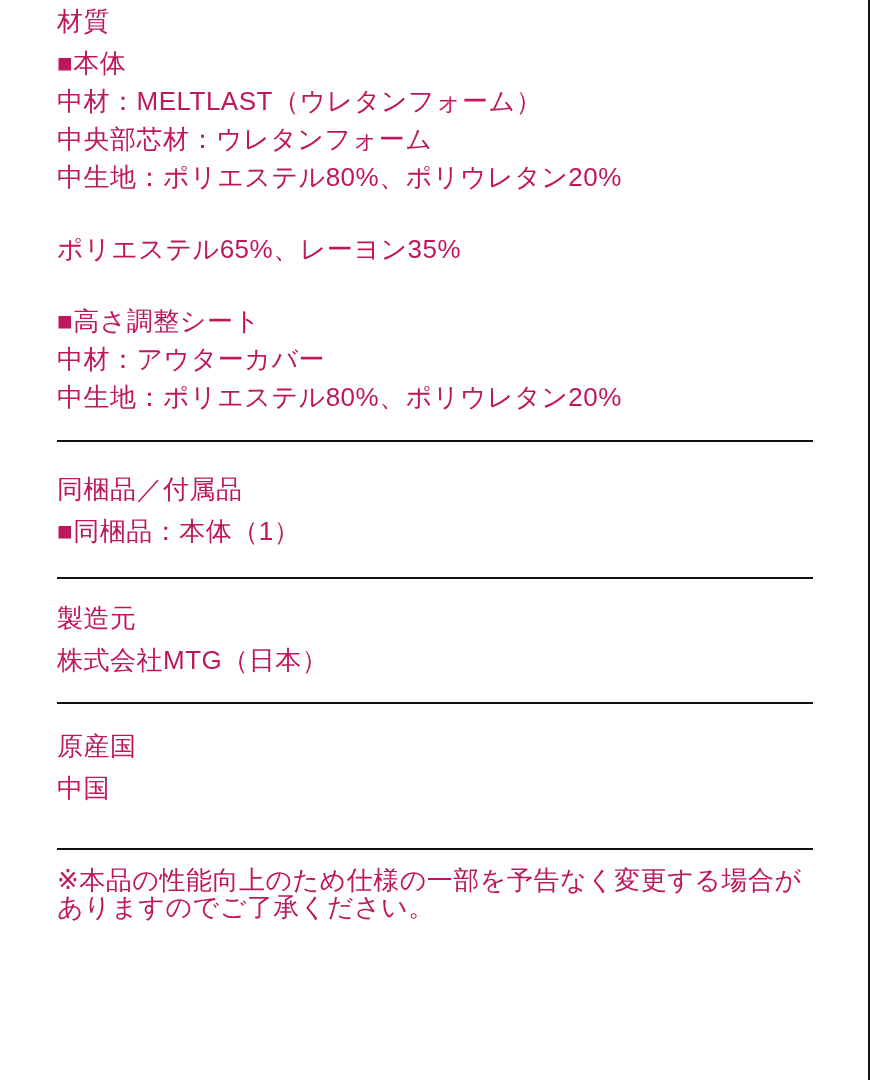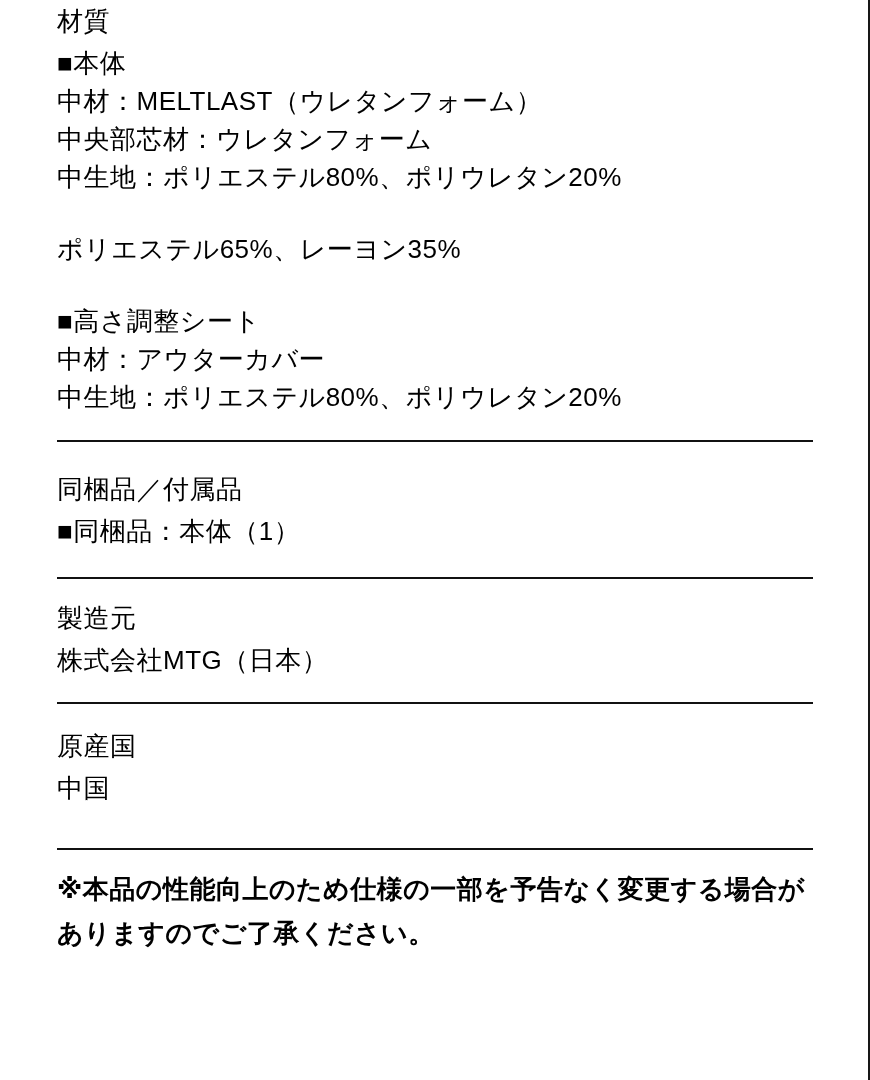--- a/index.html
+++ b/index.html
@@ -10,21 +10,21 @@
   .page {
     position: relative;
     width: 870px;
     height: 1080px;
     box-sizing: border-box;
     background: #ffffff;
     border-right: 2px solid #161616;
     padding: 0 55px 0 57px;
     overflow: hidden;
     font-family: "Liberation Sans", "DejaVu Sans", sans-serif;
-    color: #000000;
+    color: #be185d;
     font-size: 26px;
     letter-spacing: 0.5px;
     -webkit-font-smoothing: antialiased;
   }
   .spec-row {
     border-bottom: 2px solid #111111;
   }
   .spec-row p {
     margin: 0;
     line-height: 38px;
@@ -37,22 +37,21 @@
   }
   .row-1 { padding: 2px 0 24px; }
   .row-2 { padding: 28px 0 27px; }
   .row-3 { padding: 20px 0 23px; }
   .row-4 { padding: 23px 0 41px; }
   .row-note {
     padding: 17px 0 0;
     border-bottom: none;
   }
   .row-note p {
-    line-height: 44px;
-    font-weight: bold;
+    line-height: 27px;
   }
 </style>
 </head>
 <body>
 
 <div class="page">
 
   <section class="spec-row row-1">
     <p class="row-label">材質</p>
     <div class="group">

